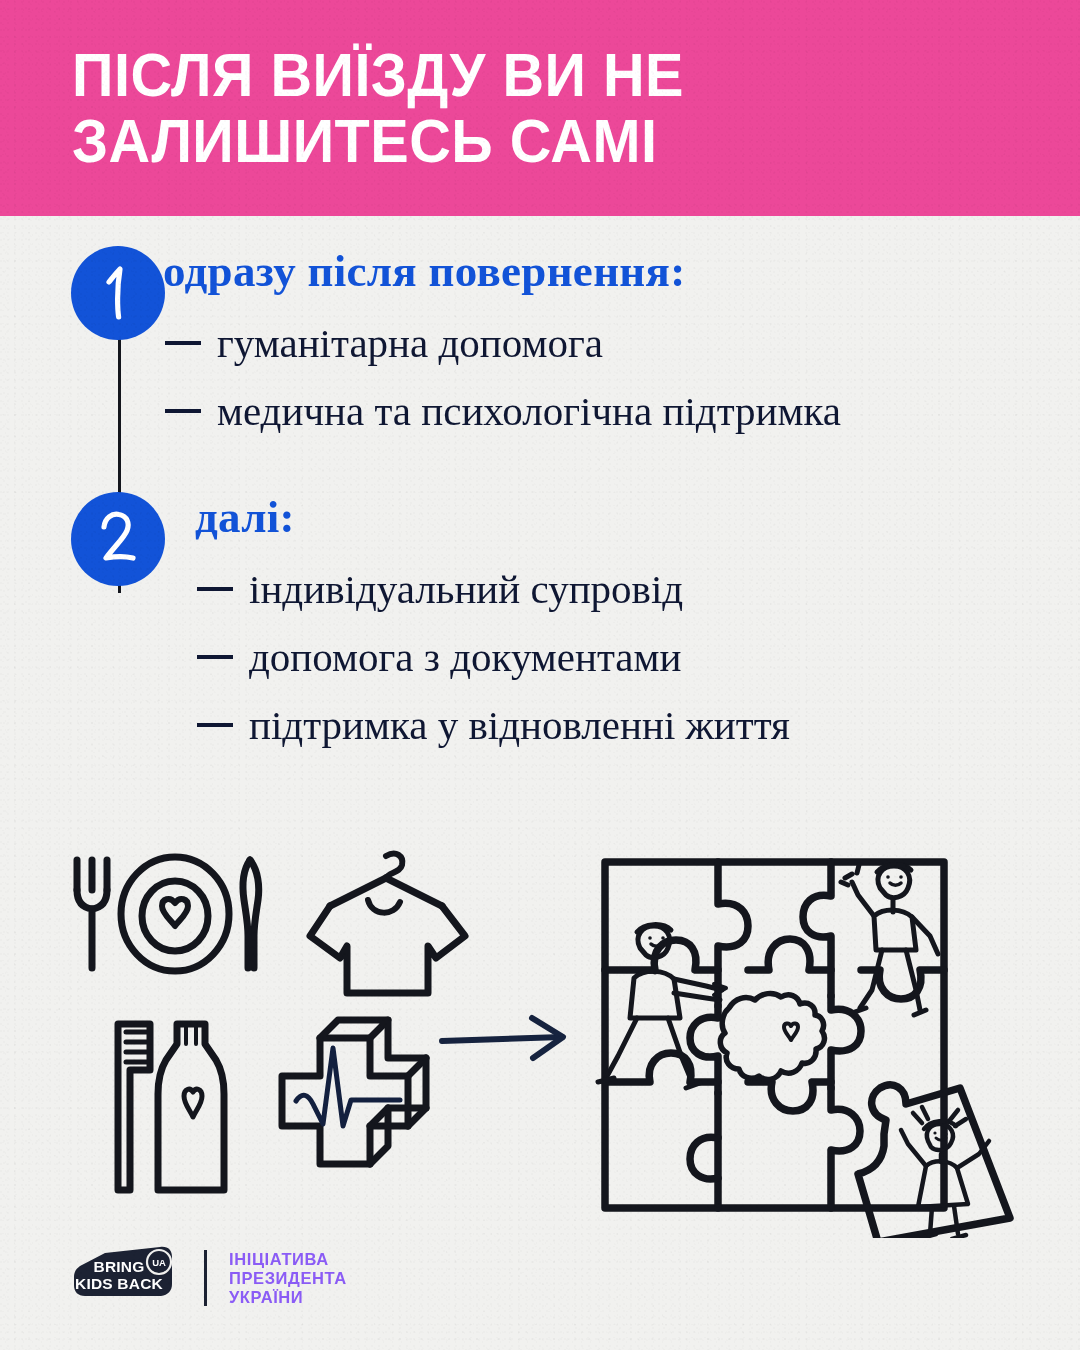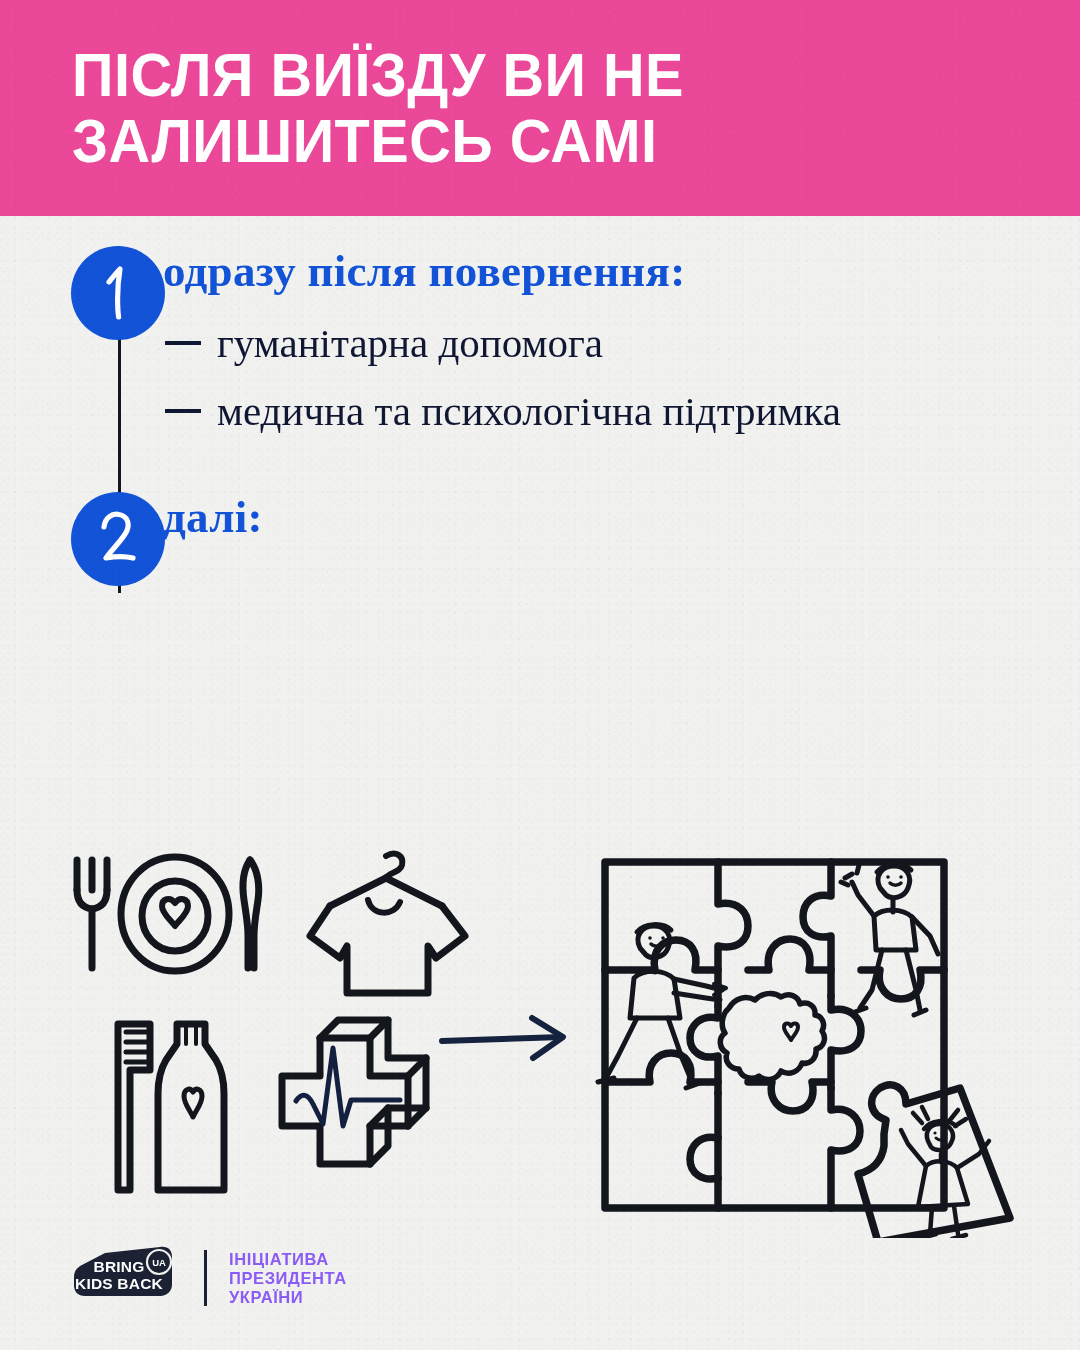--- a/index.html
+++ b/index.html
@@ -71,21 +71,21 @@
     width: 3px;
     height: 272px;
     background: #14161d;
     z-index: 1;
   }
   .step {
     position: relative;
     padding-left: 0;
   }
   .step-1 { margin-top: 30px; }
-  .step-2 { margin-top: 60px; }
+  .step-2 { margin-top: 60px; padding-left: 32px; }
 
   .badge {
     position: absolute;
     left: 71px;
     width: 94px;
     height: 94px;
     border-radius: 50%;
     background: #1253d8;
     color: #ffffff;
     display: flex;
@@ -196,20 +196,34 @@
     </ul>
   </div>
 
   <div class="step step-2">
     <div class="badge">
       <svg width="94" height="94" viewBox="0 0 94 94" aria-hidden="true">
         <path d="M33 35 C34 26 41 21 48 22.5 C56 24 59 31 56 38.5 C53 46 44 54 35 66 C43 64.5 54 64 62 66" fill="none" stroke="#ffffff" stroke-width="5.2" stroke-linecap="round" stroke-linejoin="round"></path>
       </svg>
     </div>
     <div class="step-head">далі:</div>
+    <ul class="step-list">
+      <li>
+        <span class="dash"></span>
+        <span>індивідуальний супровід</span>
+      </li>
+      <li>
+        <span class="dash"></span>
+        <span>допомога з документами</span>
+      </li>
+      <li>
+        <span class="dash"></span>
+        <span>підтримка у відновленні життя</span>
+      </li>
+    </ul>
   </div>
 </div>
 
 <div class="illustration">
   <svg width="1080" height="400" viewBox="0 0 1080 400" aria-hidden="true">
     <g fill="none" stroke="#14161d" stroke-width="7" stroke-linecap="round" stroke-linejoin="round">
 
       <g>
         <path d="M77 22 L77 52"></path>
         <path d="M92 22 L92 52"></path>

